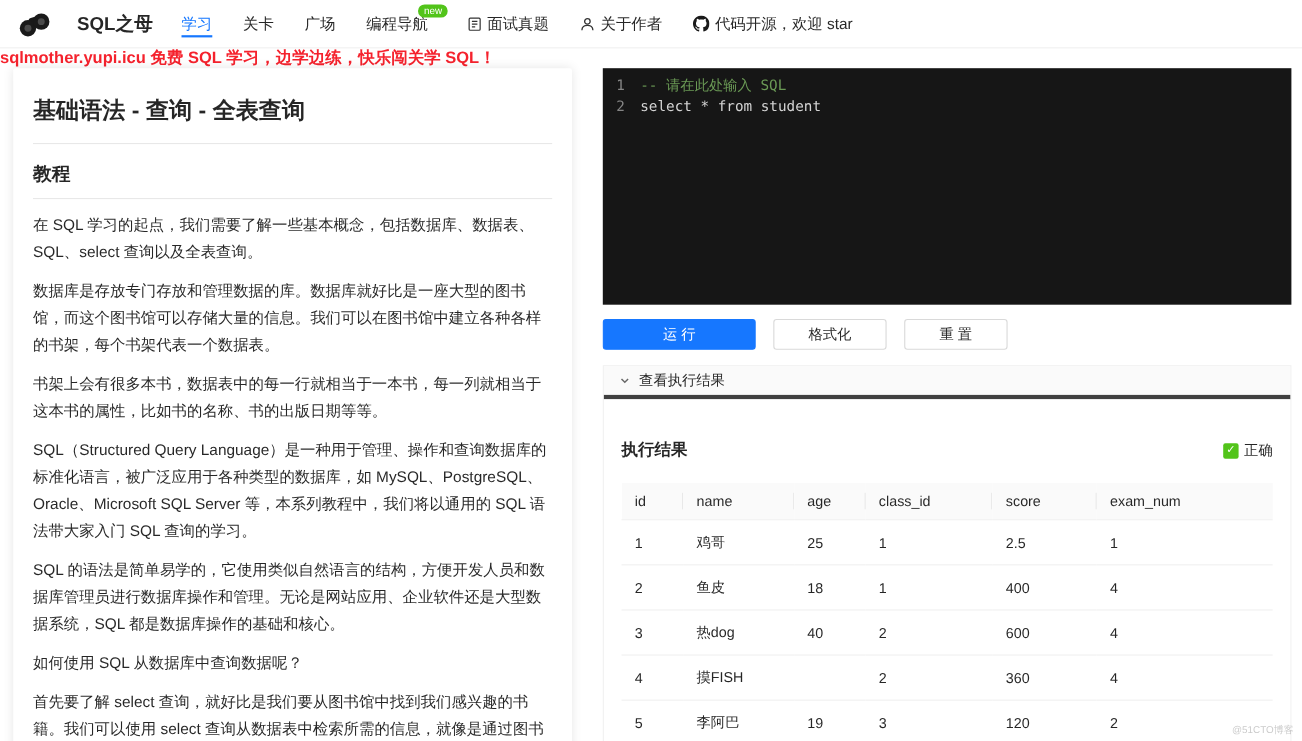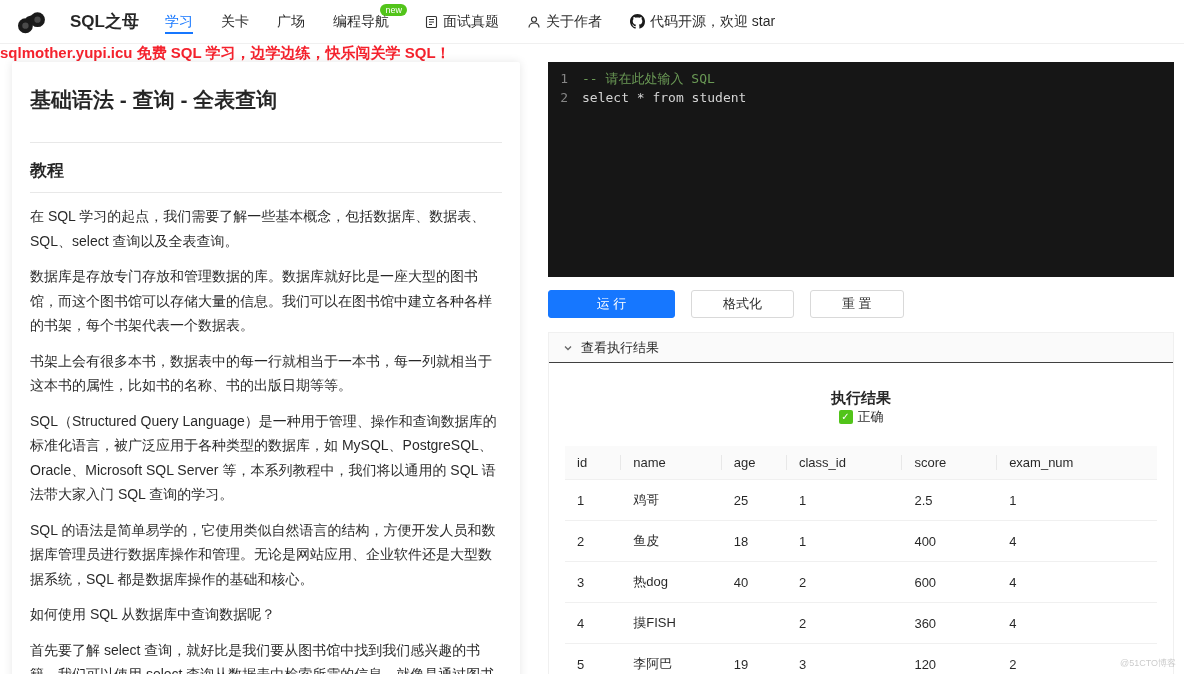--- a/index.html
+++ b/index.html
@@ -18,38 +18,38 @@
   .nav-item.active::after { content:""; position:absolute; left:0; right:0; bottom:10px; height:2px; background:var(--accent-blue,#1677ff); }
   .nav-item.has-badge { margin-right:36px; }
   .badge-new { position:absolute; top:4px; right:-18px; background:var(--badge-green,#52c41a); color:#fff; font-size:9px; line-height:12px; padding:0 5px; border-radius:8px; }
   .nav-ic { display:inline-flex; align-items:center; }
   
   .banner { height:18px; line-height:18px; font-size:15px; color:var(--banner-red,#f5222d); white-space:nowrap;font-weight:bold; }
   
   .main { display:flex; align-items:flex-start; padding:0 10px 0 12px; gap:28px; }
   
   .doc-card { width:508px; background:#fff; box-shadow:0 0 10px rgba(0,0,0,0.1); border-radius:2px; padding:0 18px 20px; }
-  .doc-title { font-size:21px; font-weight:700; padding:24px 0 28px; border-bottom:1px solid #e8e8e8; }
+  .doc-title { font-size:21px; font-weight:700; padding:24px 0 16px; border-bottom:1px solid #e8e8e8; }
   .section-h { font-size:17px; font-weight:700; padding:16px 0 10px; border-bottom:1px solid #e8e8e8; }
   .doc-card p { font-size:14px; line-height:1.75; margin:11px 0; }
   
   .work-panel { flex:1; display:flex; flex-direction:column; }
   .editor { height:215px; background:var(--editor-bg,#161616); padding:7px 0; font-family:"DejaVu Sans Mono","Liberation Mono",monospace; font-size:13px; overflow:hidden; cursor:text; }
   .code-line { display:flex; line-height:19px; }
   .gutter { width:34px; text-align:right; padding-right:14px; color:#858585; flex:none; }
   .code { color:#d4d4d4; white-space:pre; }
   .code.comment { color: var(--comment-green,#6a9955); }
   .toolbar { display:flex; gap:16px; margin-top:13px; }
   .btn { height:28px; font-size:13px; border-radius:3px; cursor:pointer; font-family:inherit; }
-  .btn-primary { width:127px; background:var(--accent-blue,#1677ff); color:#fff; border:1px solid var(--accent-blue,#1677ff); }
+  .btn-primary { width:139px; background:var(--accent-blue,#1677ff); color:#fff; border:1px solid var(--accent-blue,#1677ff); }
   .btn-default { background:#fff; border:1px solid #d9d9d9; padding:0 31px; color:rgba(0,0,0,0.85); }
   .collapse { margin-top:14px; border:1px solid #f0f0f0; }
-  .collapse-header { height:30px; background:#fafafa; display:flex; align-items:center; gap:8px; padding:0 14px; font-size:13px; cursor:pointer; border-bottom:1px solid #404040; }
+  .collapse-header { height:30px; background:#fafafa; display:flex; align-items:center; gap:8px; padding:0 14px; font-size:13px; cursor:pointer; border-bottom:4px solid #404040; }
   .collapse-body { padding:12px 16px 0; background:#fff; }
-  .result-head { display:flex; justify-content:space-between; align-items:center; margin:14px 0 20px;flex-direction:column; }
+  .result-head { display:flex; justify-content:space-between; align-items:center; margin:25px 0 20px; }
   .result-title { font-size:15px; font-weight:700; }
   .status-badge { display:flex; align-items:center; gap:5px; font-size:13px; }
   .check-ic { width:14px; height:14px; border-radius:2px; background:var(--success-green,#52c41a); color:#fff; font-size:10px; line-height:14px; text-align:center; flex:none; }
   table { width:100%; border-collapse:collapse; font-size:13px; table-layout:fixed; }
   th { background:#fafafa; font-weight:500; text-align:left; padding:9px 12px; border-bottom:1px solid #f0f0f0; position:relative; }
   th:not(:last-child)::after { content:""; position:absolute; right:0; top:9px; bottom:9px; width:1px; background:#e8e8e8; }
   td { padding:11px 12px; border-bottom:1px solid #f0f0f0; overflow:hidden; white-space:nowrap; }
   .watermark { position:absolute; right:8px; bottom:4px; font-size:9px; color:rgba(0,0,0,0.22); }
 </style>
 </head>

